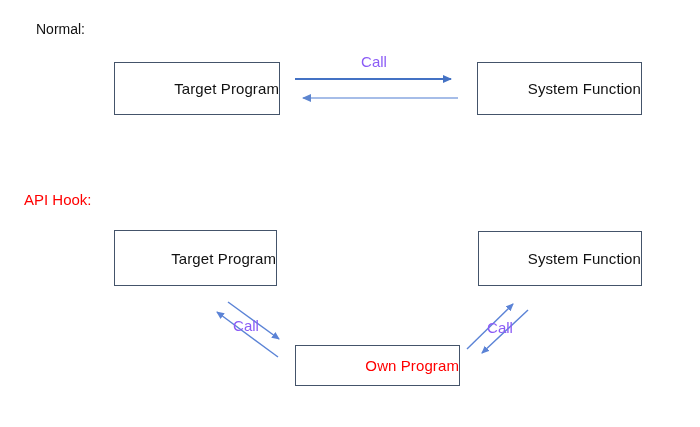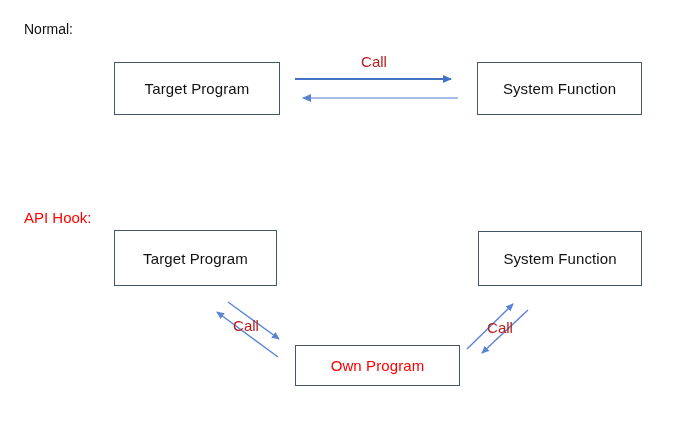--- a/index.html
+++ b/index.html
@@ -21,36 +21,36 @@
     width: 700px;
     height: 427px;
     pointer-events: none;
   }
   .node-box {
     position: absolute;
     border: 1.5px solid #44546A;
     background: #ffffff;
     display: flex;
     align-items: center;
-    justify-content: center;
+    justify-content: flex-end;
     font-size: 15px;
     color: #111111;
     box-sizing: border-box;
     letter-spacing: 0.1px;
   }
   .section-label {
     position: absolute;
     font-size: 14px;
     color: #111111;
   }
-  .section-label.red { color: #FF0000; margin-top: 18px; }
+  .section-label.red { color: #FF0000; }
   .edge-label {
     position: absolute;
     font-size: 15px;
-    color: #b91c1c;
+    color: #8b5cf6;
     text-align: center;
   }
   .red-text { color: #FF0000; }
 </style>
 </head>
 <body>
 
 <div class="canvas">
 
   <svg class="arrow-layer" width="700" height="427" viewBox="0 0 700 427">
@@ -68,21 +68,21 @@
 
     <line x1="295" y1="79" x2="451" y2="79" stroke="#4472C4" stroke-width="1.8" marker-end="url(#head-dark)"></line>
     <line x1="458" y1="98" x2="303" y2="98" stroke="#A6BDE8" stroke-width="1.8" marker-end="url(#head-light)"></line>
 
     <line x1="228" y1="302" x2="279" y2="339" stroke="#5B83D6" stroke-width="1.4" marker-end="url(#head-diag)"></line>
     <line x1="278" y1="357" x2="217" y2="312" stroke="#5B83D6" stroke-width="1.4" marker-end="url(#head-diag)"></line>
     <line x1="467" y1="349" x2="513" y2="304" stroke="#5B83D6" stroke-width="1.4" marker-end="url(#head-diag)"></line>
     <line x1="528" y1="310" x2="482" y2="353" stroke="#5B83D6" stroke-width="1.4" marker-end="url(#head-diag)"></line>
   </svg>
 
-  <div class="section-label" style="left:24px; top:21px;">Normal:</div>
+  <div class="section-label" style="left:36px; top:21px;">Normal:</div>
 
   <div class="node-box" style="left:114px; top:62px; width:166px; height:53px;">
     <span>Target Program</span>
   </div>
 
   <div class="node-box" style="left:477px; top:62px; width:165px; height:53px;">
     <span>System Function</span>
   </div>
 
   <div class="edge-label" style="left:352px; top:53px; width:44px;">Call</div>

